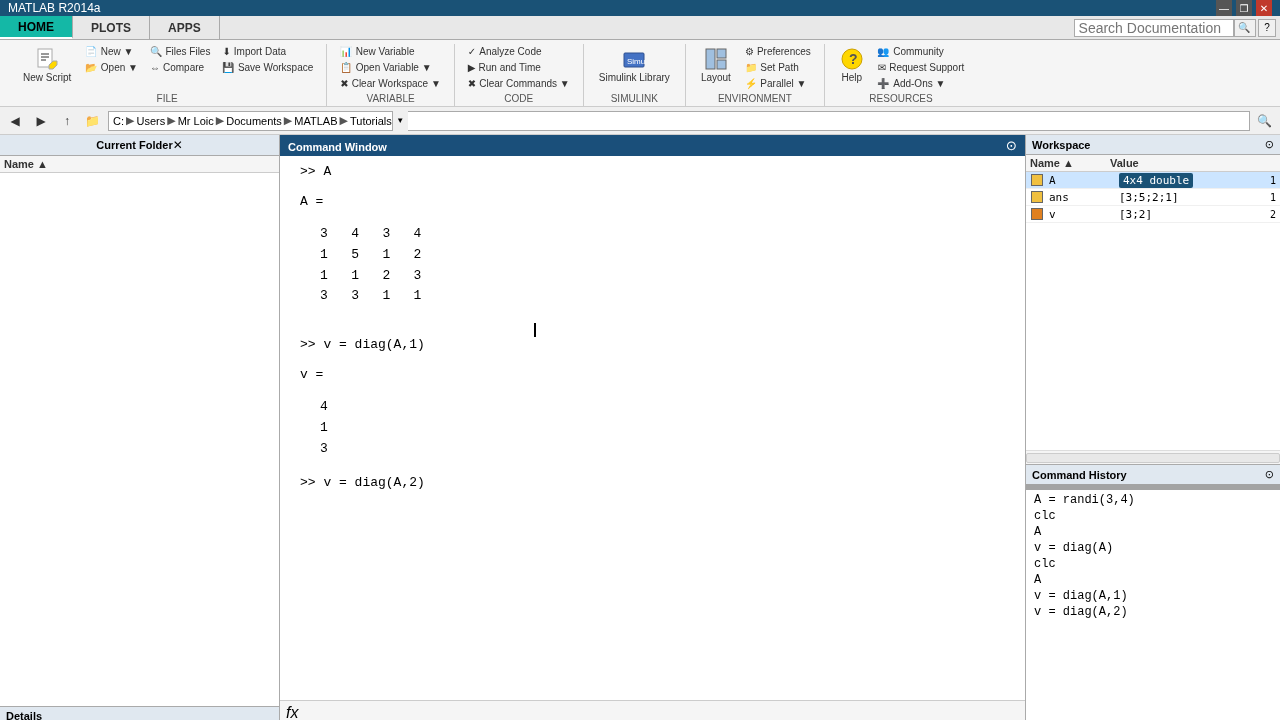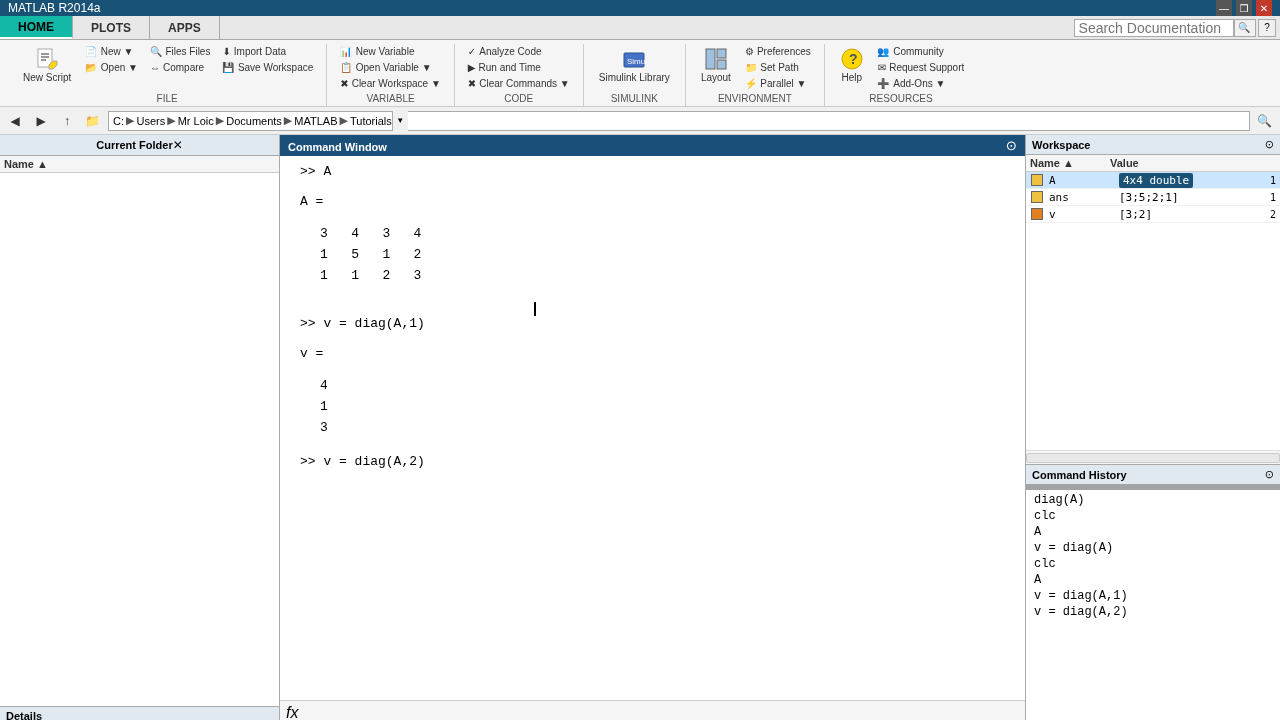--- a/index.html
+++ b/index.html
@@ -568,20 +568,21 @@
     </div>
     <div id="cmd-content">
       <div><span style="color:#000;">&gt;&gt; A</span></div>
       <br>
       <div>A =</div>
       <br>
       <div style="margin-left:20px; font-family:'Courier New',monospace; line-height:1.6;">
         <div>3&nbsp;&nbsp;&nbsp;4&nbsp;&nbsp;&nbsp;3&nbsp;&nbsp;&nbsp;4</div>
         <div>1&nbsp;&nbsp;&nbsp;5&nbsp;&nbsp;&nbsp;1&nbsp;&nbsp;&nbsp;2</div>
         <div>1&nbsp;&nbsp;&nbsp;1&nbsp;&nbsp;&nbsp;2&nbsp;&nbsp;&nbsp;3</div>
+        <div>3&nbsp;&nbsp;&nbsp;3&nbsp;&nbsp;&nbsp;1&nbsp;&nbsp;&nbsp;1</div>
       </div>
       <br>
       <div style="display:flex; align-items:center;">
         <span>&nbsp;&nbsp;&nbsp;&nbsp;&nbsp;&nbsp;&nbsp;&nbsp;&nbsp;&nbsp;&nbsp;&nbsp;&nbsp;&nbsp;&nbsp;&nbsp;&nbsp;&nbsp;&nbsp;&nbsp;&nbsp;&nbsp;&nbsp;&nbsp;&nbsp;&nbsp;&nbsp;&nbsp;&nbsp;&nbsp;</span>
         <span style="border-left:2px solid #000; height:14px; display:inline-block;"></span>
       </div>
       <div><span>&gt;&gt; v = diag(A,1)</span></div>
       <br>
       <div>v =</div>
       <br>
@@ -644,21 +645,21 @@
         <div class="scrollbar-track"></div>
       </div>
     </div>
 
     <div id="cmd-history-panel">
       <div id="cmdh-header">
         <span>Command History</span>
         <button style="background:none;border:none;cursor:pointer;font-size:11px;">⊙</button>
       </div>
       <div id="cmdh-content">
-        <div class="cmdh-item">diag(A)</div>
+        <div class="cmdh-item">A = randi(3,4)</div>
         <div class="cmdh-item">clc</div>
         <div class="cmdh-item">A</div>
         <div class="cmdh-item">v = diag(A)</div>
         <div class="cmdh-item">clc</div>
         <div class="cmdh-item">A</div>
         <div class="cmdh-item">v = diag(A,1)</div>
         <div class="cmdh-item">v = diag(A,2)</div>
       </div>
     </div>
 

